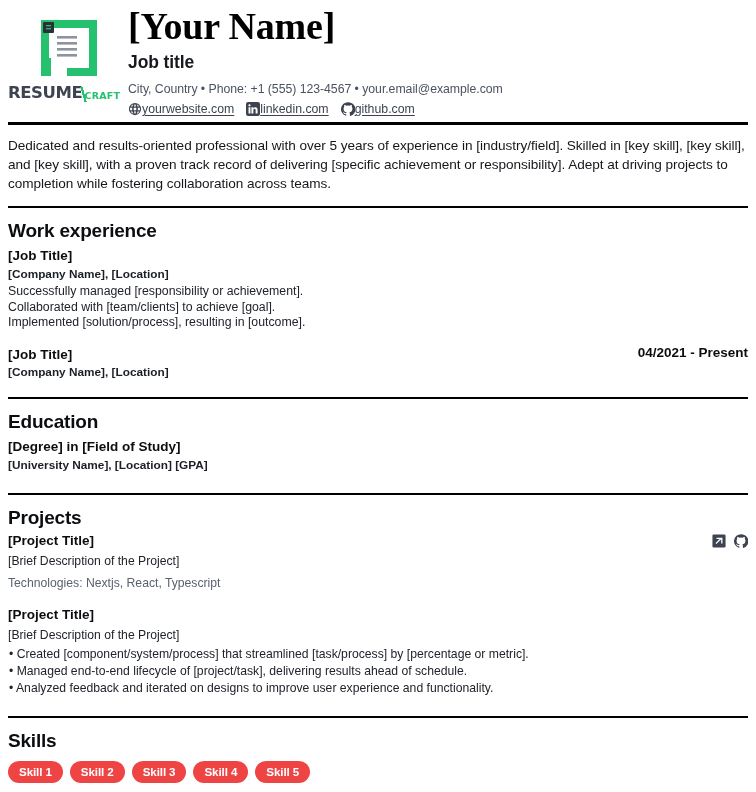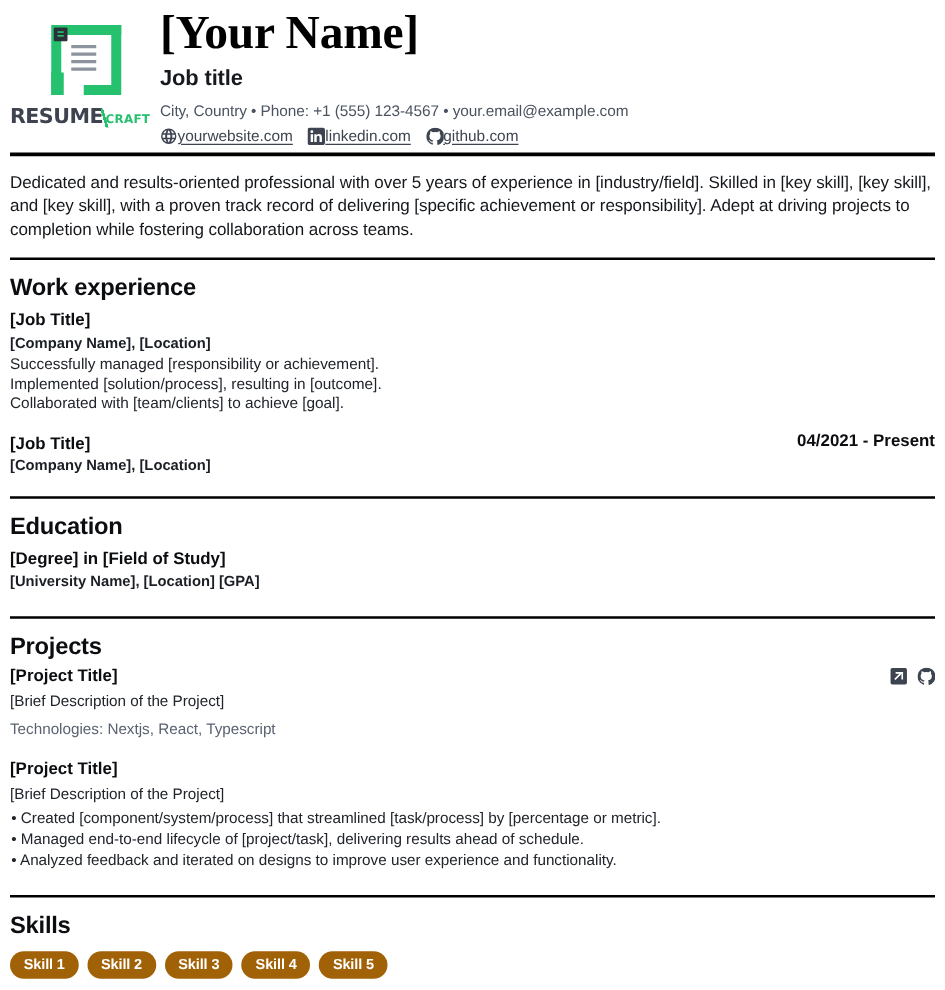--- a/index.html
+++ b/index.html
@@ -236,21 +236,21 @@
 
   
   .pill-row {
     display: flex;
     flex-wrap: wrap;
     gap: 7px;
     margin-top: 9px;
     margin-bottom: 10px;
   }
   .skill-pill {
-    background: #a16207;
+    background: #ef4444;
     color: #ffffff;
     font-size: 11.6px;
     font-weight: bold;
     border-radius: 999px;
     padding: 4px 11px 5px 11px;
     line-height: 1.15;
     letter-spacing: -0.1px;
   }
 </style>
 </head>
@@ -335,22 +335,22 @@
     <div class="section-title">Work experience</div>
 
     <div class="entry">
       <div class="entry-head">
         <span class="entry-title">[Job Title]</span>
         <span class="entry-date"></span>
       </div>
       <div class="entry-sub">[Company Name], [Location]</div>
       <div class="entry-lines">
         <div class="entry-line">Successfully managed [responsibility or achievement].</div>
+        <div class="entry-line">Collaborated with [team/clients] to achieve [goal].</div>
         <div class="entry-line">Implemented [solution/process], resulting in [outcome].</div>
-        <div class="entry-line">Collaborated with [team/clients] to achieve [goal].</div>
       </div>
     </div>
 
     <div class="entry-spacer"></div>
 
     <div class="entry">
       <div class="entry-head">
         <span class="entry-title">[Job Title]</span>
         <span class="entry-date">04/2021 - Present</span>
       </div>

